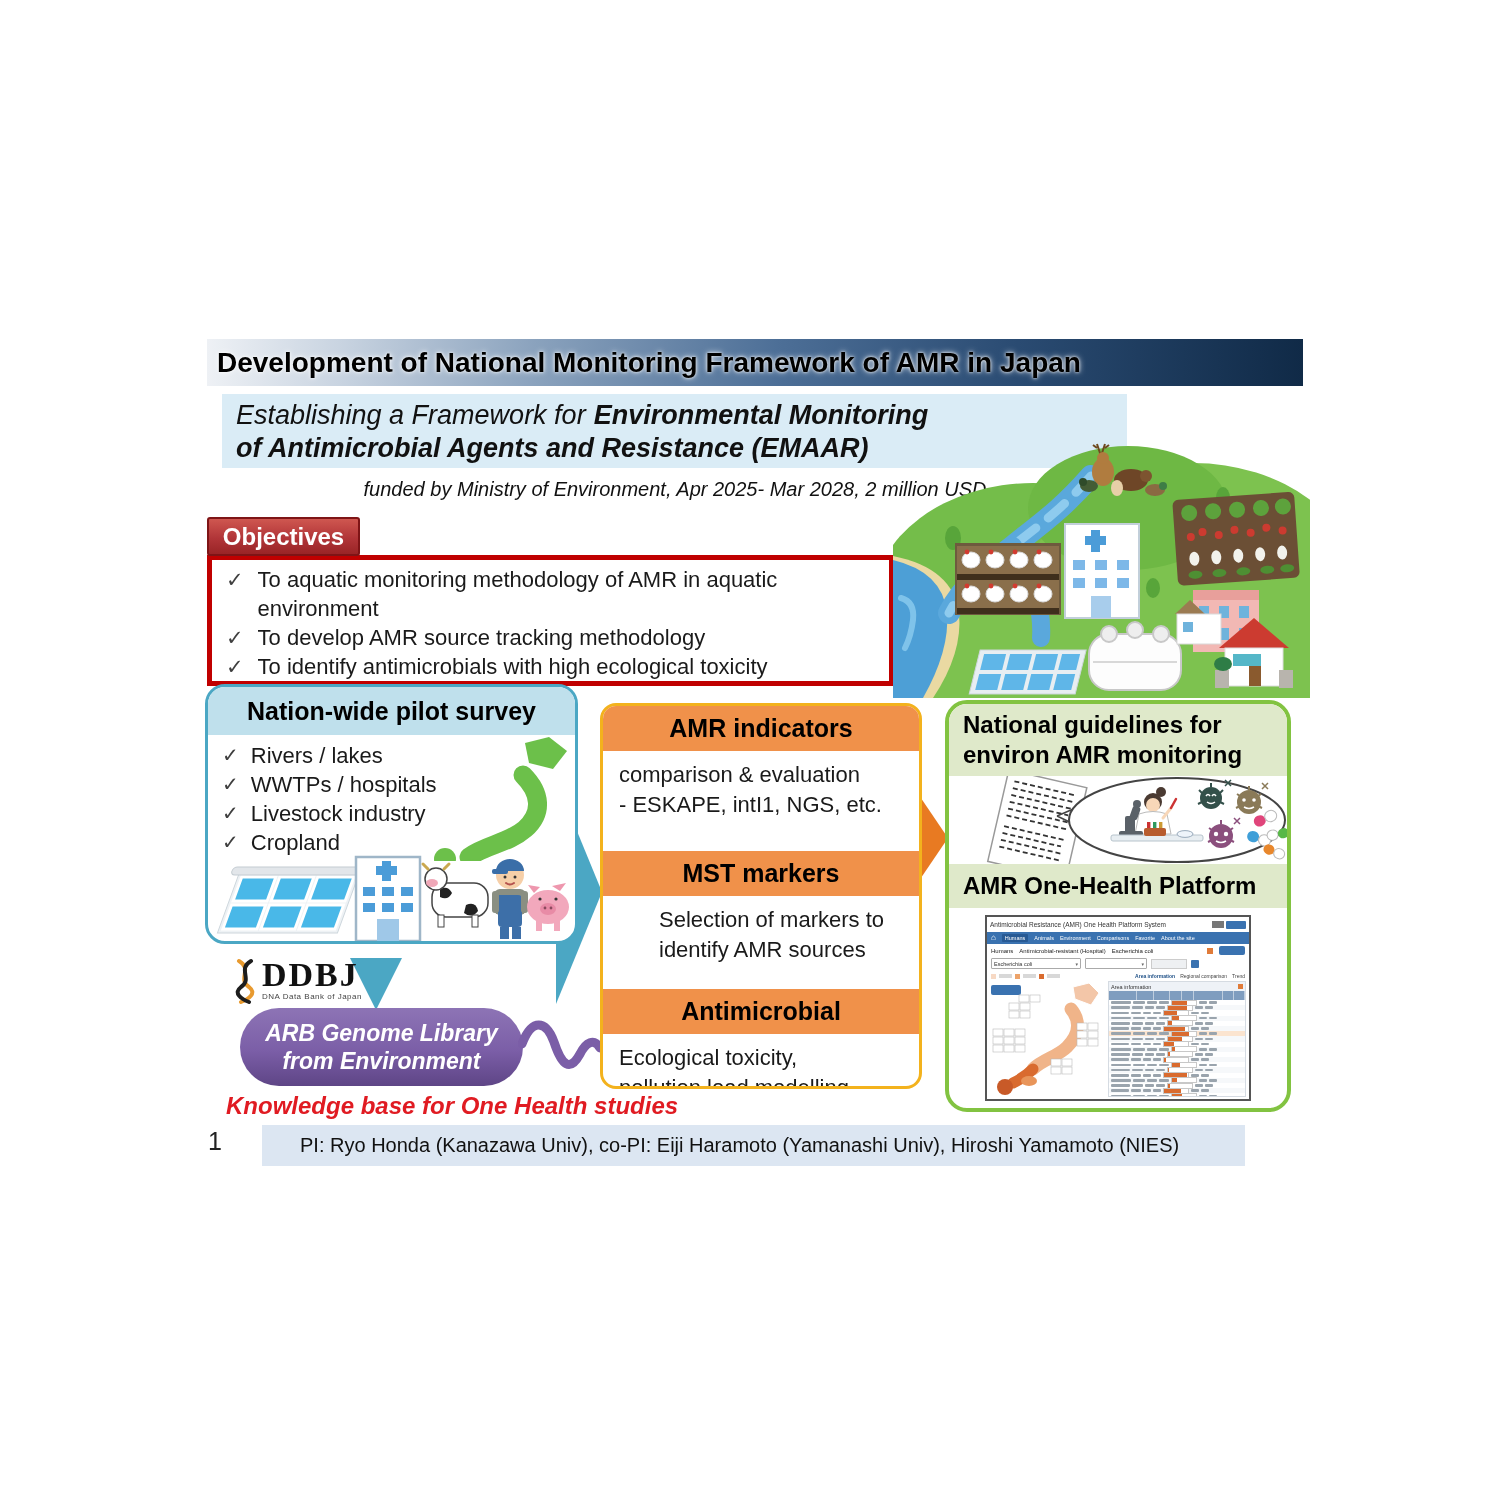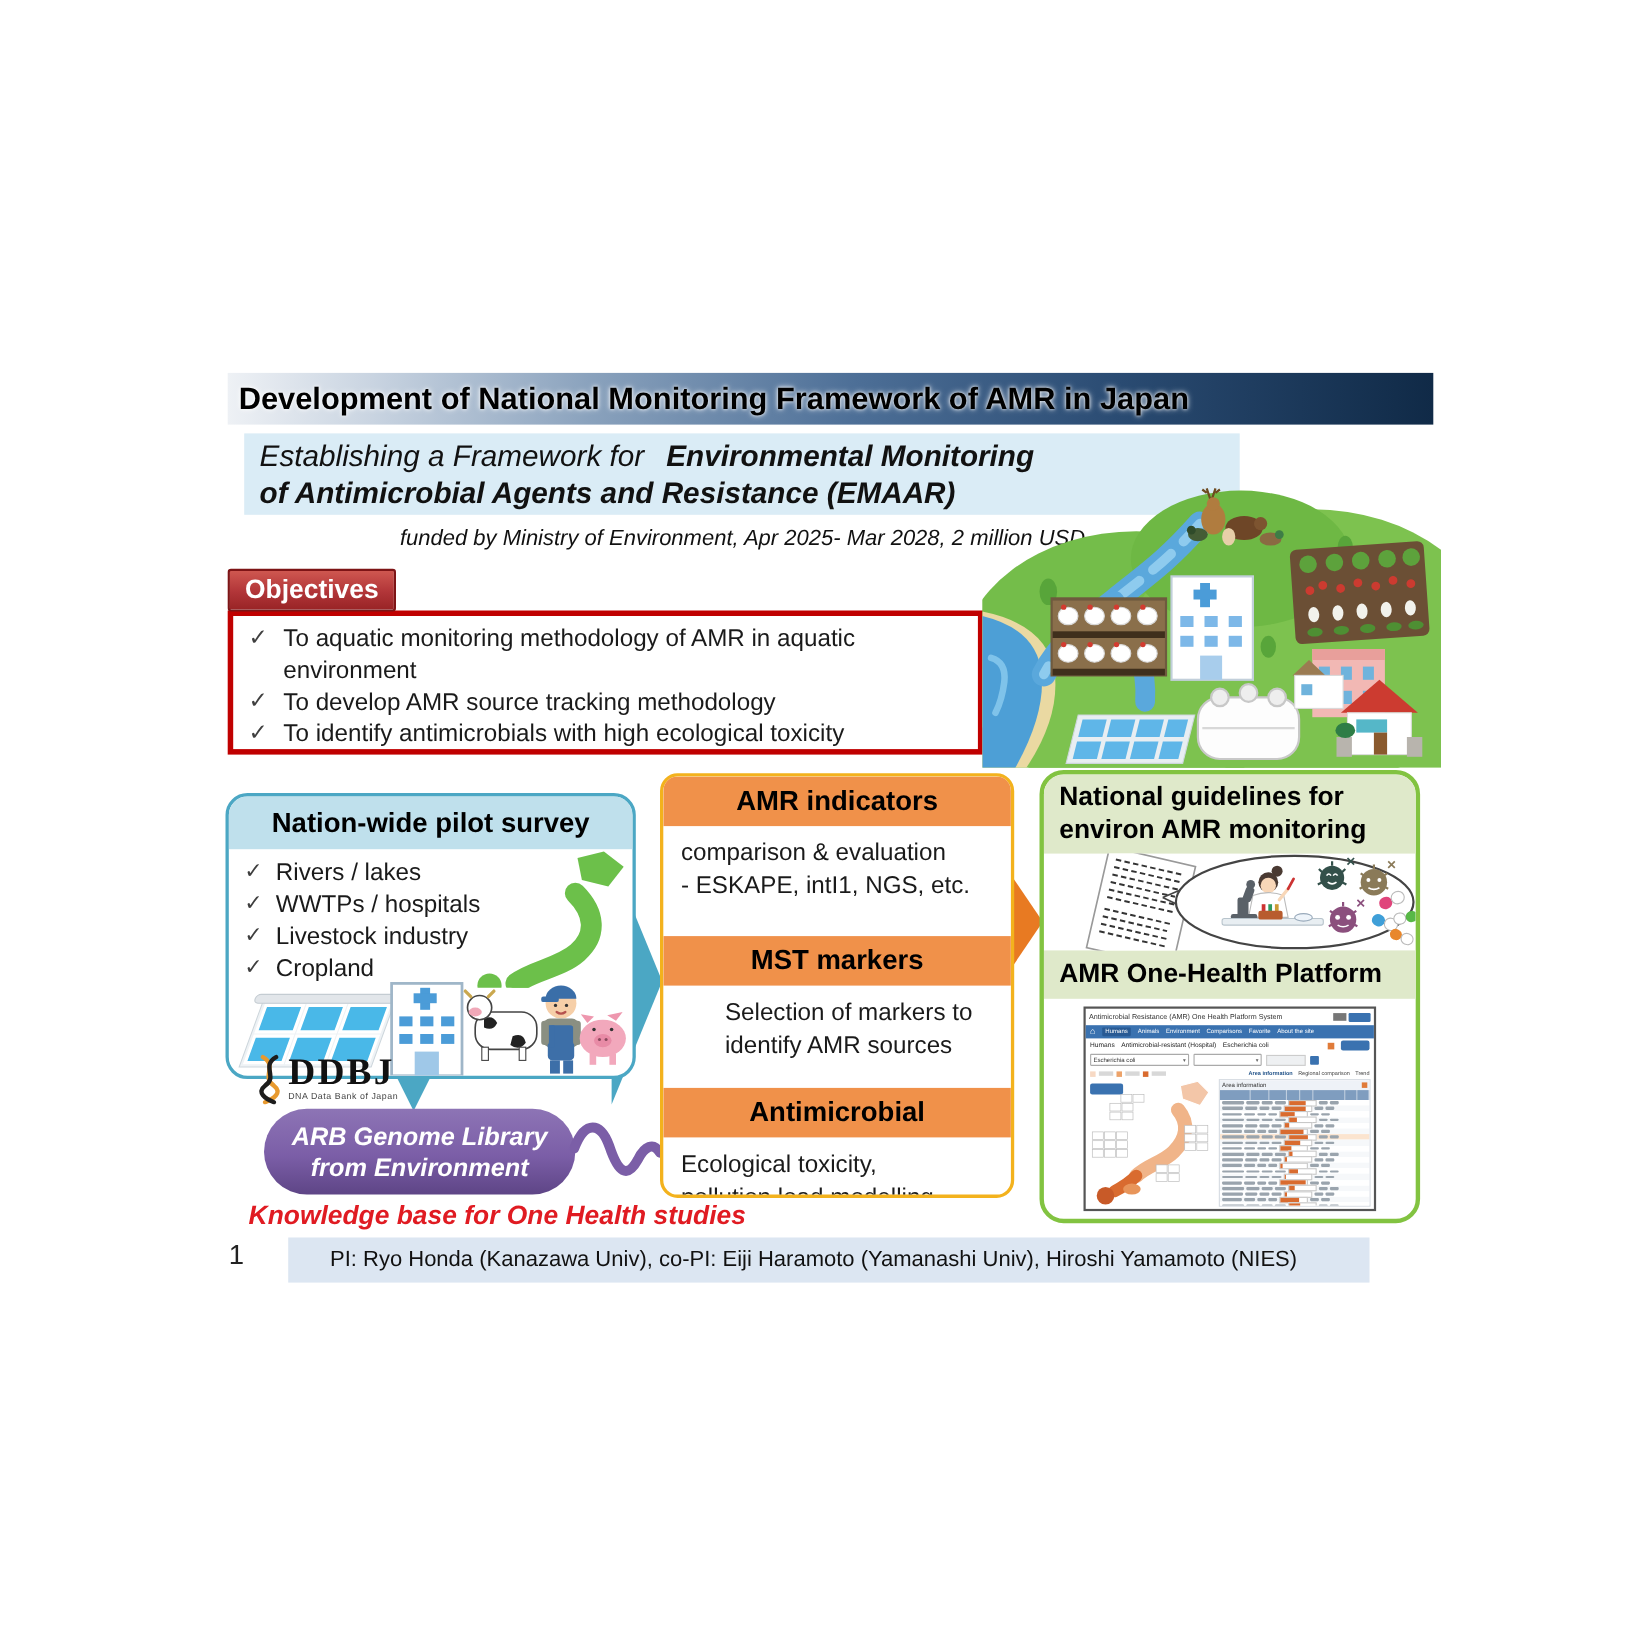--- a/index.html
+++ b/index.html
@@ -10,42 +10,42 @@
   .title-bar{position:absolute;left:207px;top:339px;width:1096px;height:47px;
     background:linear-gradient(90deg,#eef1f5 0%,#c9d4e1 12%,#8aa2bd 30%,#4d6f97 52%,#2a4b72 74%,#102a47 100%);
     display:flex;align-items:center;padding-left:10px;box-sizing:border-box;}
   .title-bar .t{font-size:28px;font-weight:bold;color:#000;
     text-shadow:0 0 3px rgba(255,255,255,.95),0 0 6px rgba(255,255,255,.8);white-space:nowrap;}
 
   
   .subtitle{position:absolute;left:222px;top:394px;width:905px;height:74px;background:#daecf6;
     padding:5px 0 0 14px;box-sizing:border-box;font-style:italic;font-size:27px;line-height:33px;color:#111;}
   .subtitle .bold{font-weight:bold;}
-  .sub-prefix{margin-right:20px;}
+  .sub-prefix{margin-right:8px;}
 
   .funding{position:absolute;left:300px;top:478px;width:750px;text-align:center;
     font-style:italic;font-size:20px;color:#111;}
 
   
   .obj-label{position:absolute;left:207px;top:517px;width:153px;height:39px;z-index:4;
     background:linear-gradient(180deg,#cf5750 0%,#b13538 55%,#992426 100%);
     border:2px solid #7e1416;border-radius:3px;box-sizing:border-box;
     display:flex;align-items:center;justify-content:center;}
   .obj-label .t{color:#fff;font-weight:bold;font-size:24px;}
   .obj-box{position:absolute;left:207px;top:555px;width:687px;height:131px;z-index:2;
     border:5px solid #c00000;background:#fff;box-sizing:border-box;padding:5px 8px 0 14px;}
   .obj-item{display:flex;gap:14px;font-size:22px;line-height:29px;color:#1a1a1a;}
   .obj-item .chk{color:#3f3f3f;font-size:21px;flex:0 0 auto;}
   .obj-item .txt{width:592px;}
 
   
   .landscape{position:absolute;left:893px;top:438px;width:417px;height:260px;z-index:3;}
 
   
-  .pilot{position:absolute;left:205px;top:721px;width:373px;height:260px;z-index:2;
+  .pilot{position:absolute;left:205px;top:684px;width:373px;height:260px;z-index:2;
     border:3px solid #4ba7c4;border-radius:20px;background:#fff;overflow:hidden;box-sizing:border-box;}
   .pilot-head{height:48px;background:#bfe0ec;display:flex;align-items:center;justify-content:center;}
   .pilot-head .t{font-weight:bold;font-size:25px;color:#000;}
   .pilot-body{position:relative;height:206px;}
   .pilot-list{position:absolute;left:14px;top:6px;}
   .pilot-item{display:flex;gap:12px;font-size:22px;line-height:29px;color:#1a1a1a;}
   .pilot-item .chk{color:#3f3f3f;font-size:20px;}
   .pilot-map{position:absolute;right:2px;top:0px;width:152px;height:126px;}
   .pilot-strip{position:absolute;left:6px;bottom:0px;width:356px;height:92px;}
 

